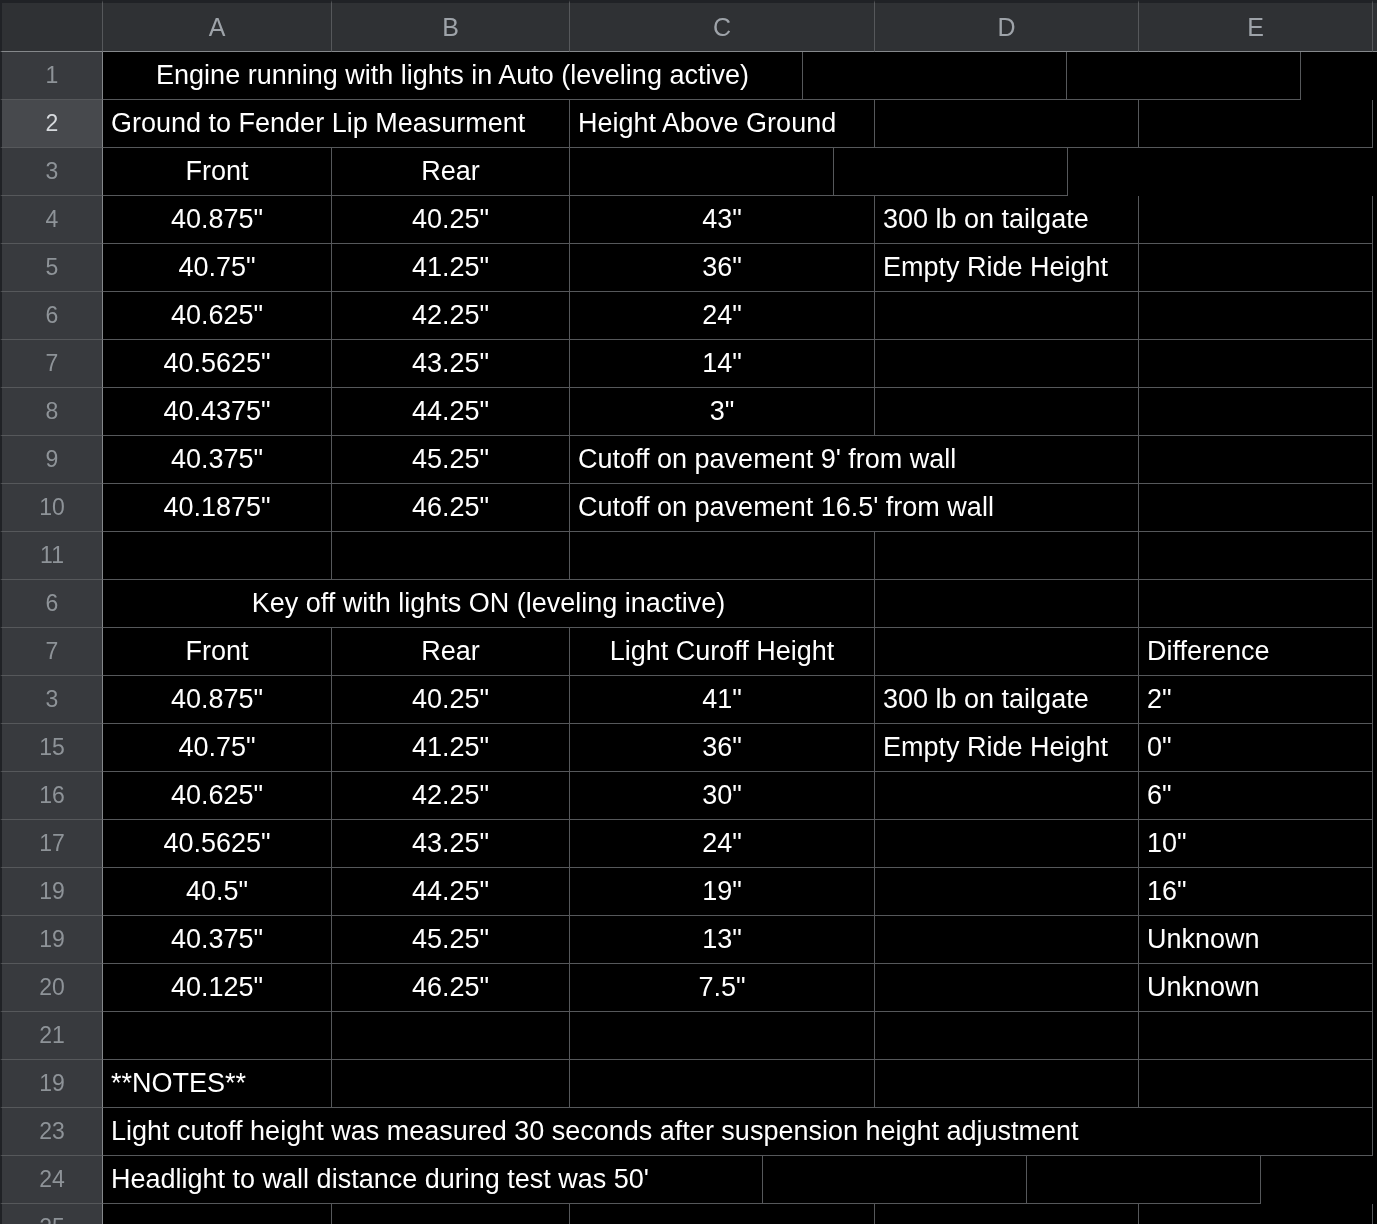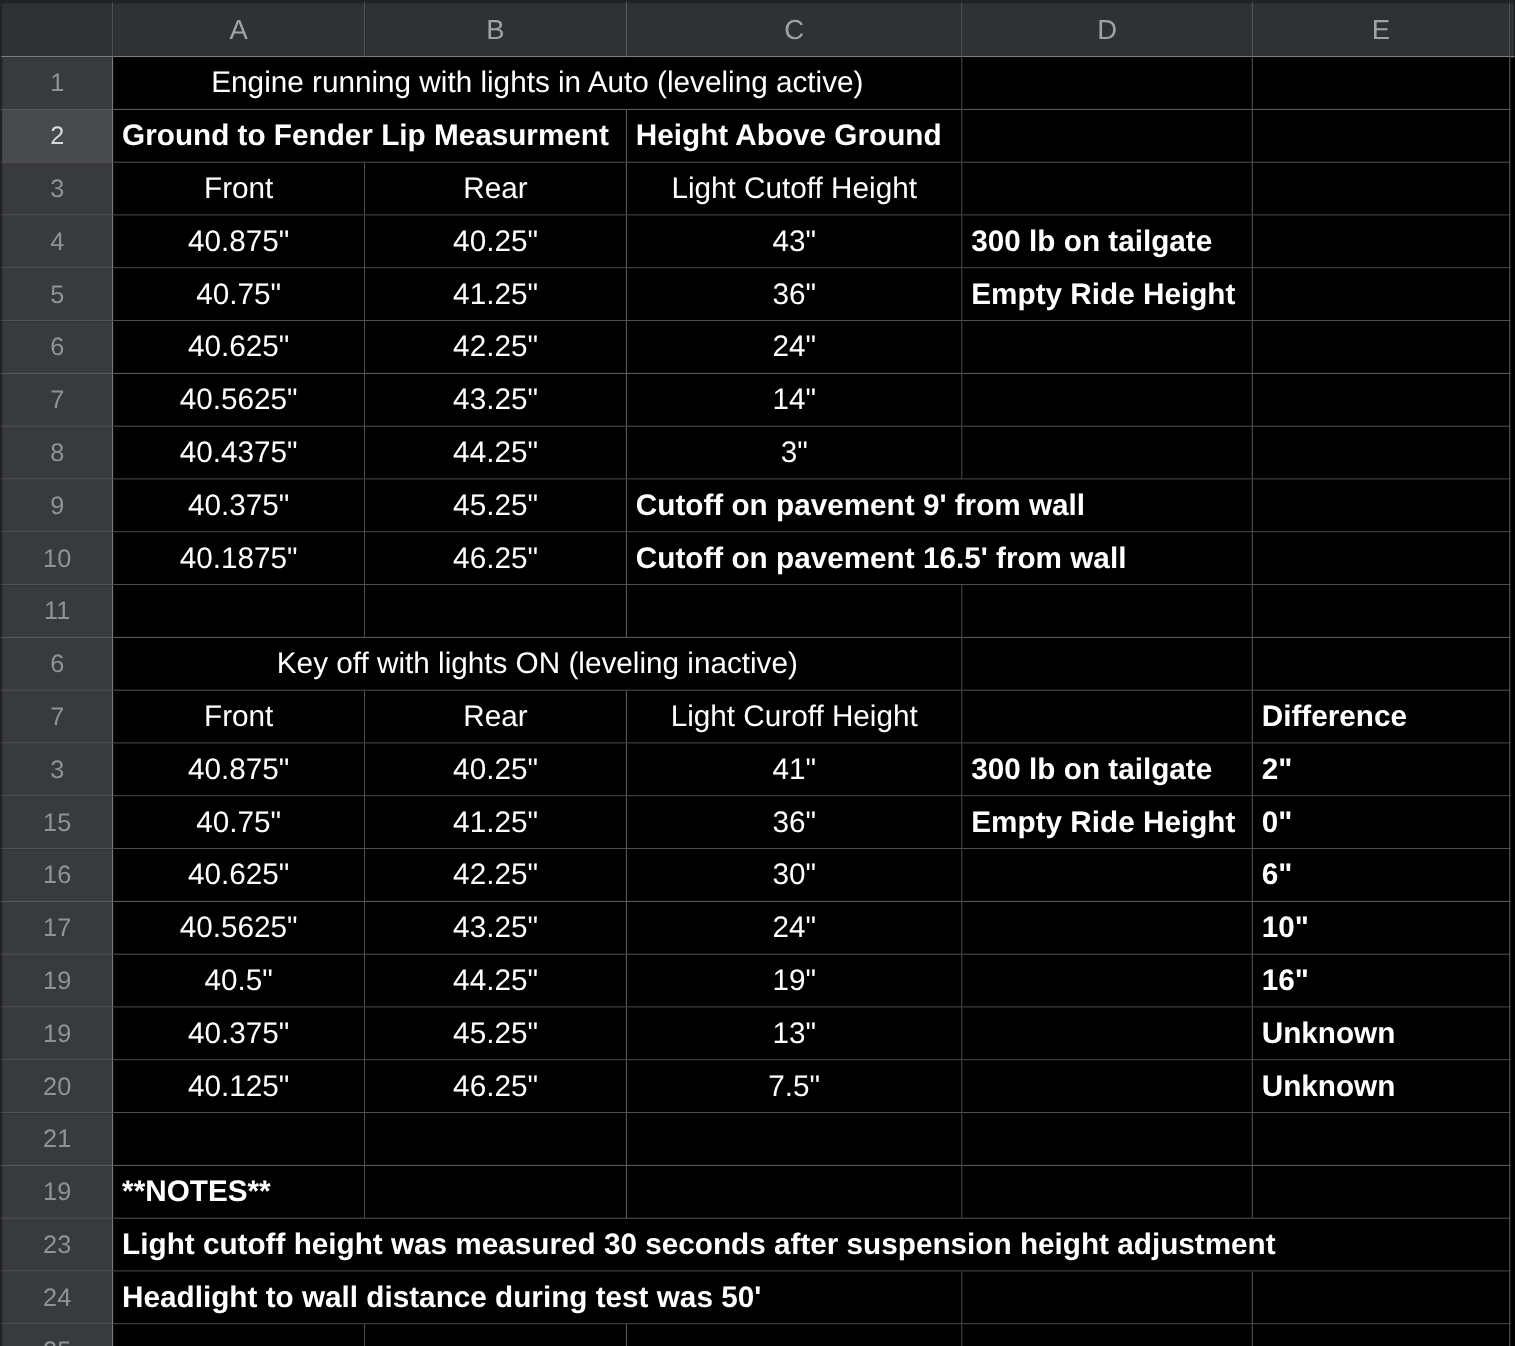--- a/index.html
+++ b/index.html
@@ -30,53 +30,52 @@
   }
   .rnum.selected{background:#47494d;color:#d7dade;}
   .cell{
     box-sizing:border-box;flex:0 0 auto;background:#000;
     border-right:1px solid #56585b;border-bottom:1px solid #56585b;
     color:#ffffff;font-size:27px;line-height:1;
     display:flex;align-items:center;
     padding:0 8px;white-space:nowrap;overflow:visible;
   }
   .cell.center{justify-content:center;}
-  .cell.left{justify-content:flex-start;font-weight:bold;}
+  .cell.left{justify-content:flex-start;}
 </style>
 </head>
 <body>
 
 <div class="sheet" id="sheet">
     <div class="hrow">
       <div class="hcell corner"></div>
       <div class="hcell" style="width: 229px;">A</div>
       <div class="hcell" style="width: 238px;">B</div>
       <div class="hcell" style="width: 305px;">C</div>
       <div class="hcell" style="width: 264px;">D</div>
       <div class="hcell" style="width: 234px;">E</div>
       <div class="hcell hfill"></div>
     </div>
     <div class="row">
       <div class="rnum">1</div>
-      <div class="cell center" style="width: 772px;">Engine running with lights in Auto (leveling active)</div>
+      <div class="cell center" style="width: 700px;">Engine running with lights in Auto (leveling active)</div>
       <div class="cell" style="width: 264px;"></div>
       <div class="cell" style="width: 234px;"></div>
     </div>
     <div class="row">
       <div class="rnum selected">2</div>
       <div class="cell left" style="width: 467px;">Ground to Fender Lip Measurment</div>
       <div class="cell left" style="width: 305px;">Height Above Ground</div>
       <div class="cell" style="width: 264px;"></div>
       <div class="cell" style="width: 234px;"></div>
     </div>
     <div class="row">
       <div class="rnum">3</div>
       <div class="cell center" style="width: 229px;">Front</div>
       <div class="cell center" style="width: 238px;">Rear</div>
-      <div class="cell center" style="width: 305px;">Light Cutoff Height</div>
       <div class="cell" style="width: 264px;"></div>
       <div class="cell" style="width: 234px;"></div>
     </div>
     <div class="row">
       <div class="rnum">4</div>
       <div class="cell center" style="width: 229px;">40.875"</div>
       <div class="cell center" style="width: 238px;">40.25"</div>
       <div class="cell center" style="width: 305px;">43"</div>
       <div class="cell left" style="width: 264px;">300 lb on tailgate</div>
       <div class="cell" style="width: 234px;"></div>
@@ -220,21 +219,21 @@
       <div class="cell" style="width: 305px;"></div>
       <div class="cell" style="width: 264px;"></div>
       <div class="cell" style="width: 234px;"></div>
     </div>
     <div class="row">
       <div class="rnum">23</div>
       <div class="cell left" style="width: 1270px;">Light cutoff height was measured 30 seconds after suspension height adjustment</div>
     </div>
     <div class="row">
       <div class="rnum">24</div>
-      <div class="cell left" style="width: 772px;">Headlight to wall distance during test was 50'</div>
+      <div class="cell left" style="width: 660px;">Headlight to wall distance during test was 50'</div>
       <div class="cell" style="width: 264px;"></div>
       <div class="cell" style="width: 234px;"></div>
     </div>
     <div class="row">
       <div class="rnum">25</div>
       <div class="cell" style="width: 229px;"></div>
       <div class="cell" style="width: 238px;"></div>
       <div class="cell" style="width: 305px;"></div>
       <div class="cell" style="width: 264px;"></div>
       <div class="cell" style="width: 234px;"></div>

